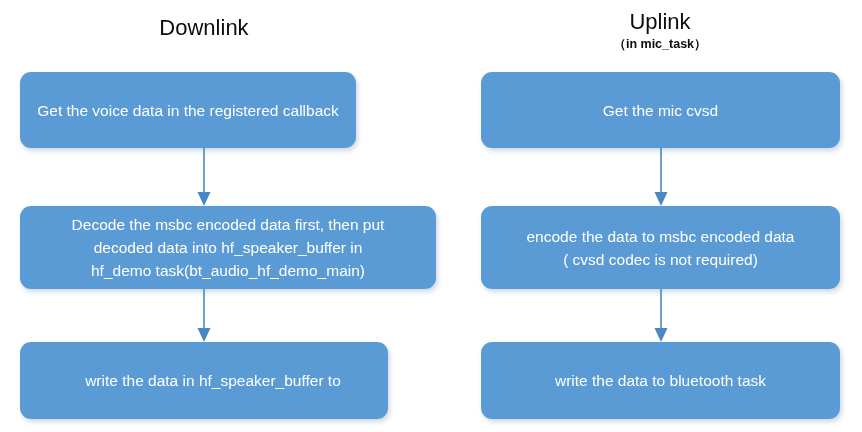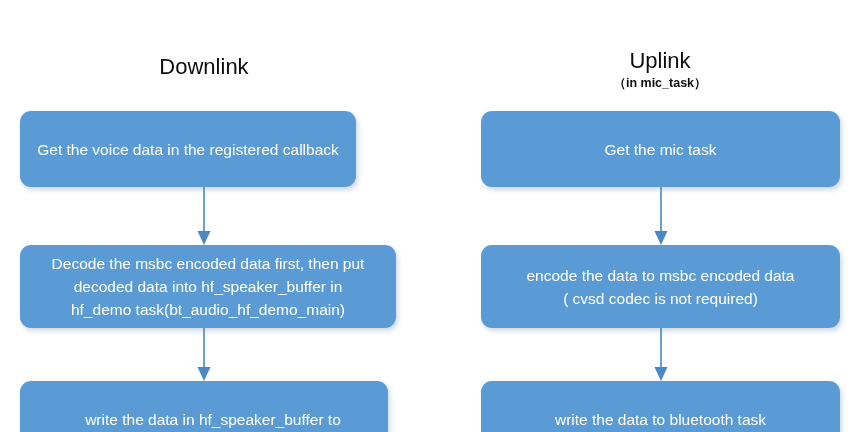--- a/index.html
+++ b/index.html
@@ -12,21 +12,20 @@
     height: 432px;
     position: relative;
     overflow: hidden;
     font-family: "Liberation Sans", sans-serif;
     -webkit-font-smoothing: antialiased;
   }
 
   .canvas {
     position: absolute;
     inset: 0;
-    margin-top: 39px;
   }
 
   
   .col-title {
     position: absolute;
     text-align: center;
     color: #0d0d0d;
     font-size: 22px;
     line-height: 27px;
     font-weight: 400;
@@ -59,21 +58,21 @@
     text-align: center;
     font-size: 15.5px;
     line-height: 23px;
     padding: 4px 10px;
     box-shadow: 2px 3px 5px rgba(80, 120, 160, 0.28);
   }
   .node .node-text { display: block; width: 100%; }
 
   
   #node-dl-1 { left: 20px;  top: 72px;  width: 336px; height: 76px; }
-  #node-dl-2 { left: 20px;  top: 206px; width: 376px; height: 83px; }
+  #node-dl-2 { left: 20px;  top: 206px; width: 416px; height: 83px; }
   #node-dl-3 { left: 20px;  top: 342px; width: 368px; height: 77px; padding-left: 28px; }
 
   
   #node-ul-1 { left: 481px; top: 72px;  width: 359px; height: 76px; }
   #node-ul-2 { left: 481px; top: 206px; width: 359px; height: 83px; }
   #node-ul-3 { left: 481px; top: 342px; width: 359px; height: 77px; }
 
   
   .arrow {
     position: absolute;
@@ -112,21 +111,21 @@
   </div>
 
   <div class="node" id="node-dl-3">
     <span class="node-text">
       <span>write the data in hf_speaker_buffer to</span><br>
     </span>
   </div>
 
   <div class="node" id="node-ul-1">
     <span class="node-text">
-      <span>Get the mic task</span>
+      <span>Get the mic cvsd</span>
     </span>
   </div>
 
   <div class="node" id="node-ul-3">
     <span class="node-text">
       <span>write the data to bluetooth  task</span>
     </span>
   </div>
 
   <div class="node" id="node-ul-2">

